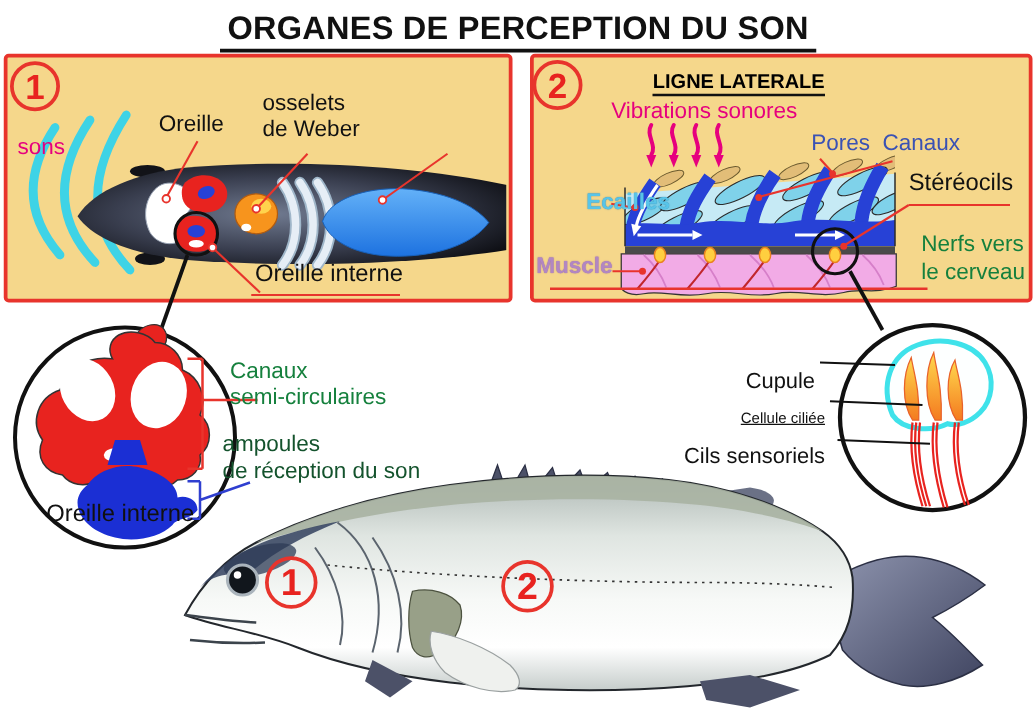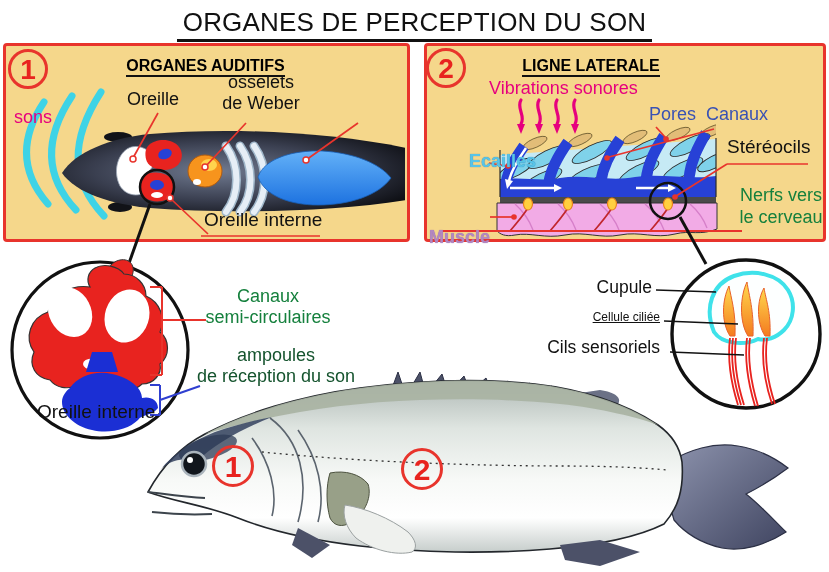--- a/index.html
+++ b/index.html
@@ -5,33 +5,33 @@
   html,body{margin:0;padding:0;background:#fff;}
   .stage{position:relative;width:829px;height:572px;background:#fff;overflow:hidden;
          font-family:"Liberation Sans",sans-serif;}
   .stage *{box-sizing:border-box;}
   
   .panel{position:absolute;background:#f5d78b;border:3px solid #e8342c;border-radius:4px;z-index:1;}
   .panel1{left:3px;top:43px;width:407px;height:199px;}
   .panel2{left:424px;top:43px;width:402px;height:199px;}
   
   .page-title{position:absolute;left:0;top:2px;width:829px;text-align:center;z-index:3;margin:0;}
-  .page-title span{display:inline-block;font-size:26px;font-weight:normal;color:#111;
+  .page-title span{display:inline-block;font-size:26px;font-weight:bold;color:#111;
       letter-spacing:.2px;border-bottom:3px solid #111;padding:0 6px 1px 6px;text-align:right;}
   
   svg.draw{position:absolute;left:0;top:0;z-index:2;}
   
   .lbl{position:absolute;z-index:3;font-size:18px;line-height:21px;color:#111;white-space:nowrap;}
-  .lbl.center{text-align:center;white-space:normal;}
-  .lbl.right{text-align:right;}
+  .lbl.center{white-space:normal;}
+  .lbl.right{text-align:right;margin-top:17px;}
   .magenta{color:#e6007e;}
   .bluetxt{color:#3a52b4;}
   .redtxt{color:#15803d;}
   .cyantxt{color:#58c4e8;font-weight:bold;text-shadow:0 0 1px #2a7fa8;}
-  .violettxt{color:#b287c2;font-weight:bold;text-shadow:0 0 1px #8f5fa8;margin-top:25px;}
+  .violettxt{color:#b287c2;font-weight:bold;text-shadow:0 0 1px #8f5fa8;}
   .deepblue{color:#14532d;}
   .ptitle{font-weight:bold;font-size:16px;z-index:3;position:absolute;text-align:center;}
   .ptitle span{border-bottom:2px solid #111;padding-bottom:1px;}
   
   .num{position:absolute;z-index:4;border:3px solid #e8342c;border-radius:50%;
        color:#e8231f;font-weight:bold;text-align:center;background:transparent;}
   .badge{width:40px;height:40px;font-size:28px;line-height:35px;}
   .marker{width:42px;height:42px;font-size:30px;line-height:37px;}
 </style>
 </head>
@@ -319,21 +319,20 @@
       <circle cx="194" cy="464" r="12" fill="#11161c" stroke="#aab4bc" stroke-width="2.5"></circle>
       <circle cx="190" cy="460" r="3" fill="#ffffff"></circle>
     </g>
   </svg>
 
   <div class="num badge" style="left:8px;top:49px;">1</div>
   <div class="num badge" style="left:426px;top:48px;">2</div>
   <div class="num marker" style="left:212px;top:445px;">1</div>
   <div class="num marker" style="left:401px;top:448px;">2</div>
 
-  <div class="ptitle" style="left:3px;top:57px;width:405px;"><span>ORGANES AUDITIFS</span></div>
   <div class="ptitle" style="left:424px;top:57px;width:334px;"><span>LIGNE LATERALE</span></div>
 
   <div class="lbl magenta" style="left:14px;top:107px;">sons</div>
   <div class="lbl" style="left:127px;top:89px;">Oreille</div>
   <div class="lbl center" style="left:210px;top:72px;width:102px;">
     <div>osselets</div>
     <div>de Weber</div>
   </div>
   <div class="lbl" style="left:204px;top:209px;font-size:19px;">Oreille interne</div>
 

